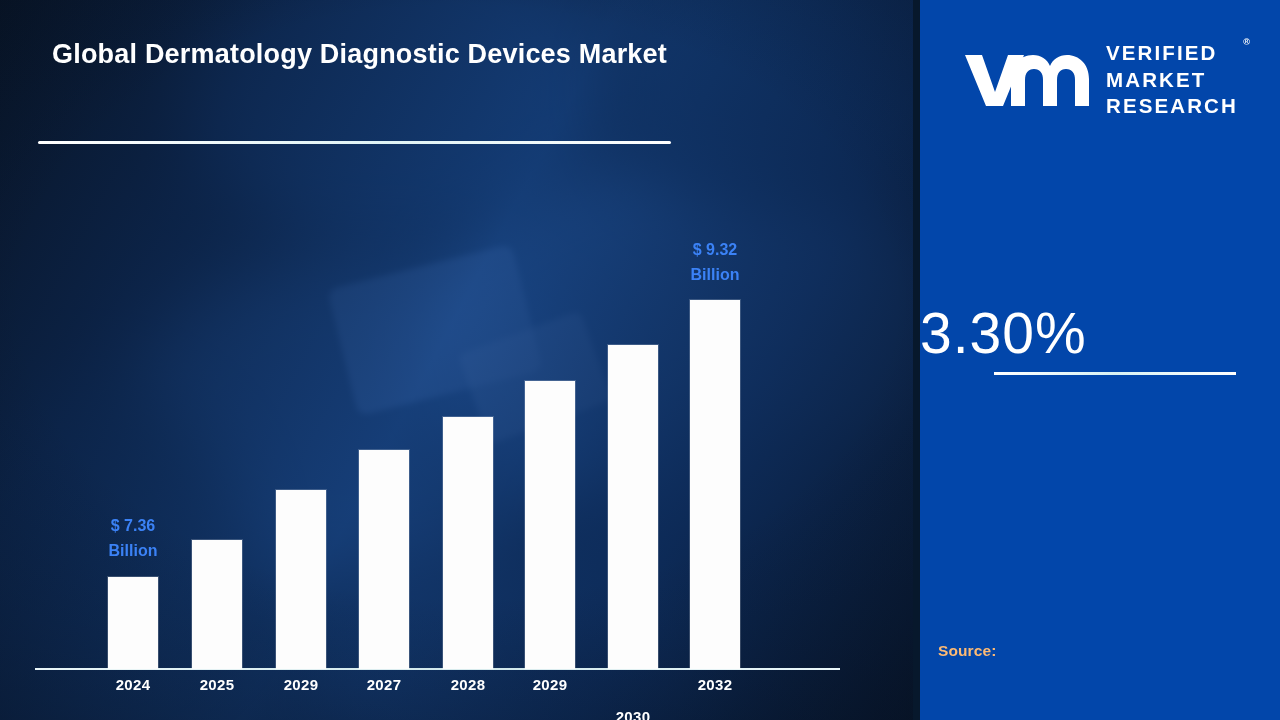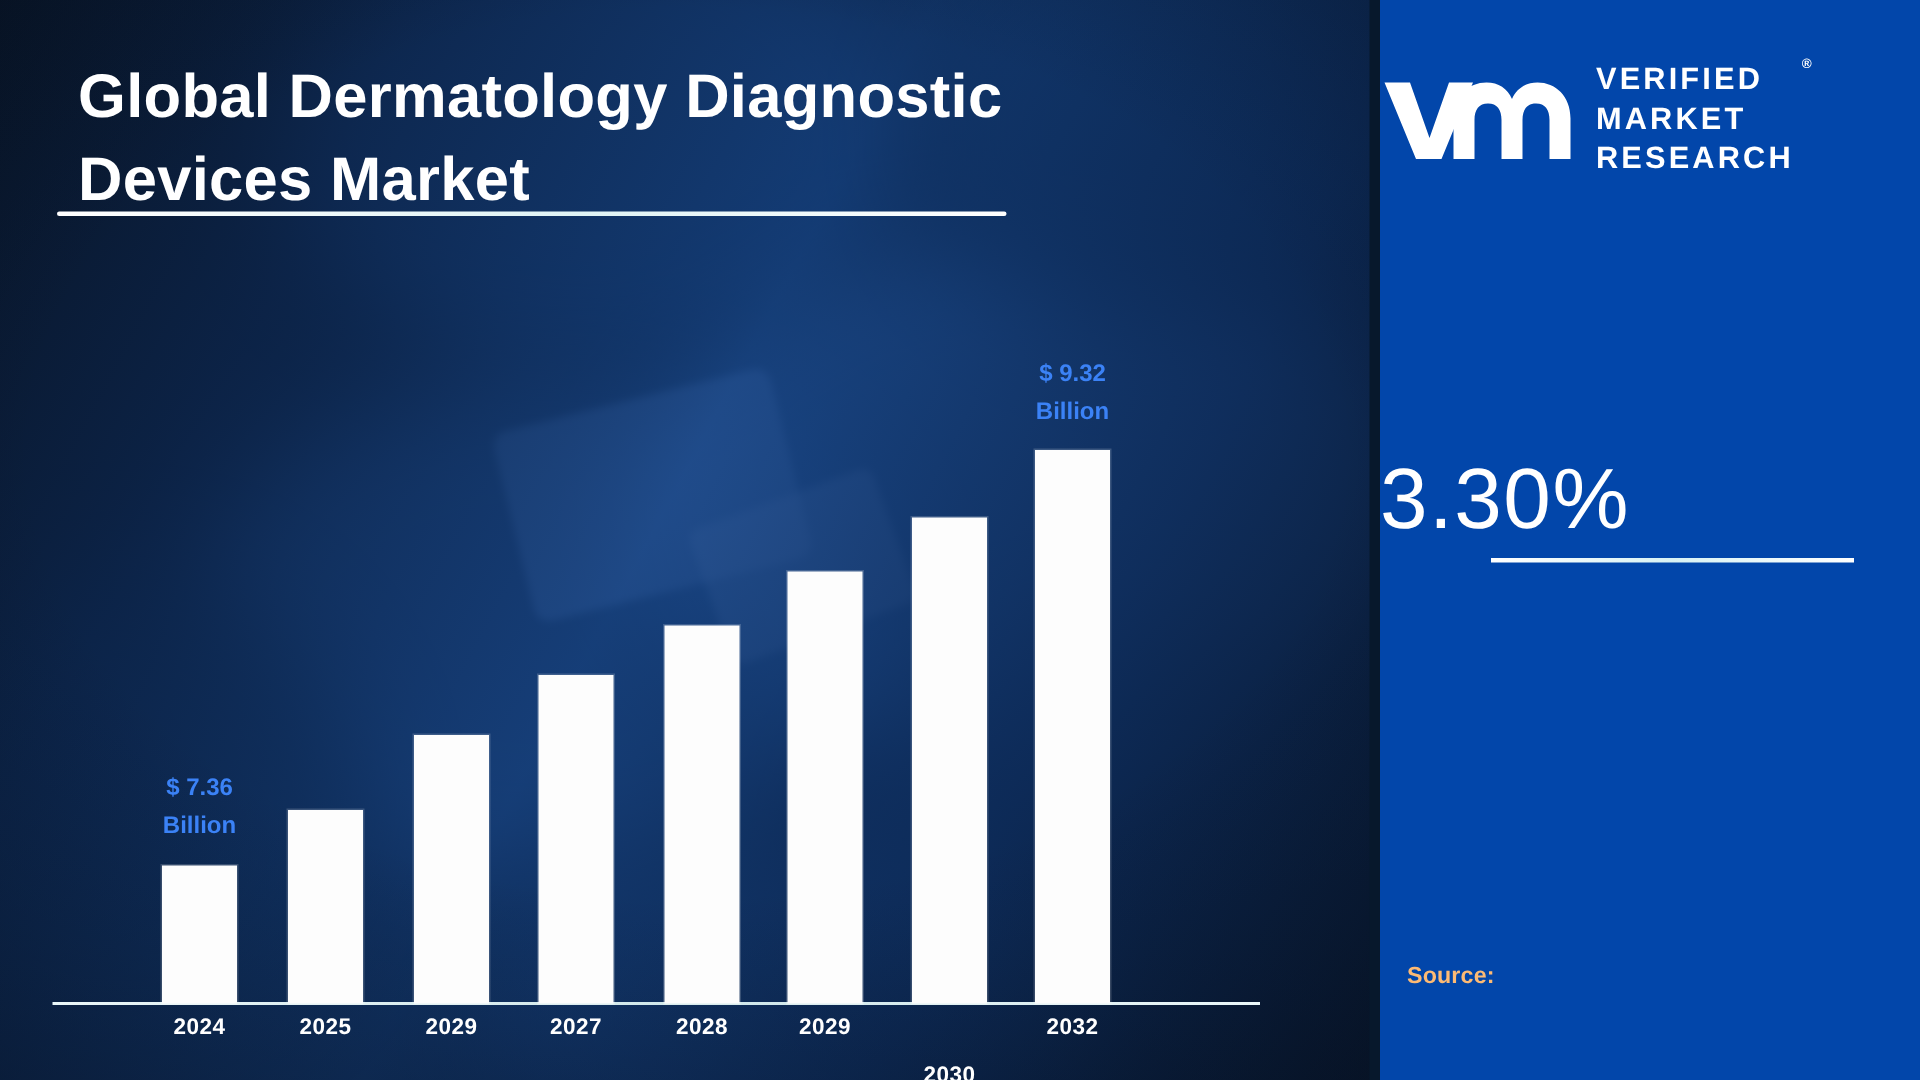--- a/index.html
+++ b/index.html
@@ -46,21 +46,21 @@
   }
   .vignette {
     position:absolute; inset:0;
     background:
       radial-gradient(125% 108% at 50% 42%, rgba(0,0,0,0) 38%, rgba(5,14,28,.55) 78%, rgba(4,11,22,.92) 100%);
   }
 
   
   .title-wrap { position:absolute; left:52px; top:37px; width:640px; z-index:6; }
   .title {
-    color:#ffffff; font-size:41px; font-weight:700; line-height:1.33;
+    color:#ffffff; font-size:27px; font-weight:700; line-height:1.33;
     letter-spacing:.2px;
   }
   .title-rule {
     position:absolute; left:38px; top:141px; width:633px; height:3px; z-index:6;
     background:linear-gradient(90deg,#ffffff 0%, #dff3f5 55%, #ffffff 100%);
     border-radius:2px;
   }
 
   
   .chart { position:absolute; left:0; top:0; width:917px; height:720px; z-index:5; }
@@ -86,21 +86,21 @@
   .right-panel {
     position:absolute; left:920px; top:0; width:360px; height:720px;
     background:#0246aa;
   }
   .panel-edge {
     position:absolute; left:913px; top:0; width:7px; height:720px;
     background:#07182c;
   }
   .logo-area {
     position:absolute; left:0; top:28px; width:360px; height:104px;
-    display:flex; align-items:center; gap:14px;
+    display:flex; align-items:center; justify-content:center; gap:14px;
   }
   .logo-mark { width:130px; height:62px; flex:none; }
   .logo-text-wrap { position:relative; }
   .logo-text {
     color:#ffffff; font-size:20.5px; font-weight:700; line-height:1.30;
     letter-spacing:2.1px;
   }
   .logo-reg {
     position:absolute; right:-12px; top:-3px;
     color:#ffffff; font-size:9px; font-weight:700;

